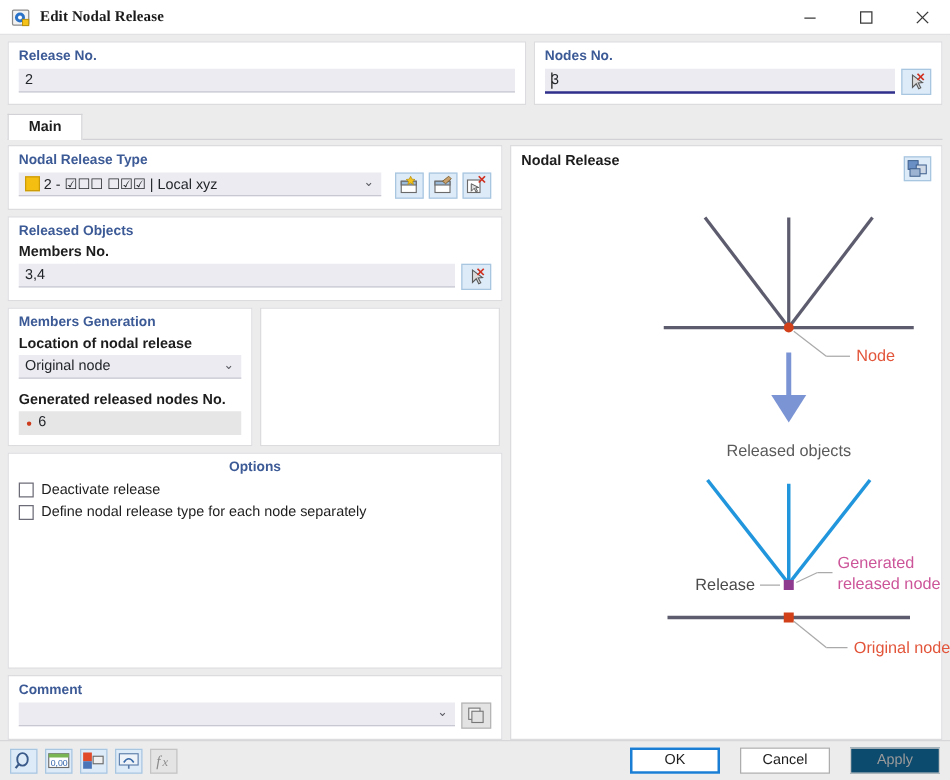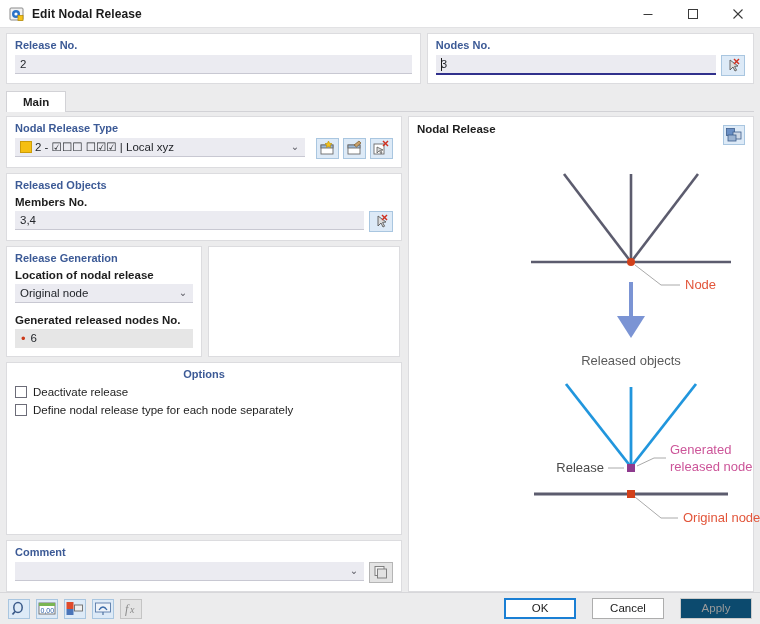--- a/index.html
+++ b/index.html
@@ -22,20 +22,21 @@
     position: relative;
   }
 
   
   .titlebar {
     height: 28px; min-height: 28px;
     background: #ffffff;
     display: flex; align-items: center;
     border-bottom: 1px solid #e2e2e4;
     box-sizing: border-box;
+    font-family: Liberation Serif, serif;
   }
   .title-icon {
     width: 16px; height: 16px;
     margin-left: 9px; margin-right: 7px;
     position: relative; flex: none;
   }
   .title-text {
     font-size: 12px; color: #1b1b1b;
     font-weight: bold;
     letter-spacing: .1px;
@@ -382,21 +383,21 @@
               <path d="M8 4 L8 14 L11 11 L13 15 L14.6 14.2 L12.6 10.4 L16 10 Z" fill="#dcdcdc" stroke="#5a5a5a" stroke-width="0.9"></path>
               <line x1="12" y1="3" x2="17" y2="8" stroke="#d03020" stroke-width="1.4"></line>
               <line x1="17" y1="3" x2="12" y2="8" stroke="#d03020" stroke-width="1.4"></line>
             </svg>
           </div>
         </div>
       </div>
 
       <div class="gen-row">
         <div class="card gen-left">
-          <span class="grp-label">Release Generation</span>
+          <span class="grp-label">Members Generation</span>
           <span class="sub-label">Location of nodal release</span>
           <div class="combo">
             <div class="cb-text">
               <span>Original node</span>
             </div>
             <span class="chev">⌄</span>
           </div>
           <span class="sub-label" style="margin-top:11px">Generated released nodes No.</span>
           <div class="readonly-line">
             <span class="redbullet">•</span>

